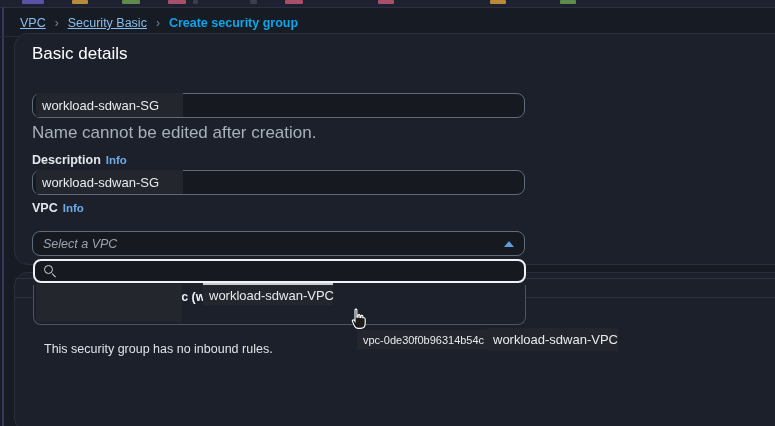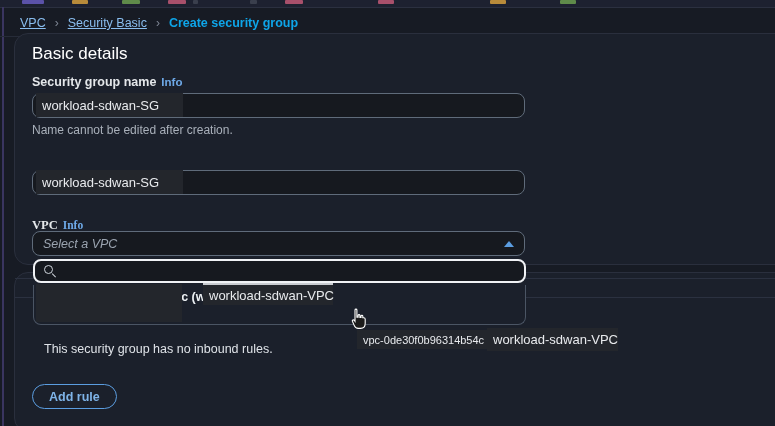--- a/index.html
+++ b/index.html
@@ -81,21 +81,21 @@
     border: 1px solid #5f6b7a;
     border-radius: 8px;
     display: flex; align-items: center;
     padding: 0 10px;
     font-size: 12.5px; color: #d5d9de;
   }
   .input .placeholder { font-style: italic; color: #9aa3af; text-align: center; }
 
   .hint {
     position: absolute; left: 32px;
-    font-size: 12px; color: #a9b0ba;
+    font-size: 17px; color: #a9b0ba;
   }
 
   
   .caret {
     position: absolute; right: 10px; top: 50%;
     transform: translateY(-50%);
     width: 0; height: 0;
     border-left: 5px solid transparent;
     border-right: 5px solid transparent;
     border-bottom: 6px solid #5b9de0;
@@ -204,49 +204,46 @@
     <span class="bc-link">Security Basic</span>
     <span class="bc-sep">›</span>
     <span class="bc-current">Create security group</span>
   </div>
   <div class="bc-underline"></div>
 
   <div class="card" id="card-basic"></div>
 
   <div class="card-title">Basic details</div>
 
-  <div class="field-label" style="left:32px; top:75px;">
-    <span>Security group name</span><span class="info-link">Info</span>
-  </div>
   <div class="input" style="top:93px;">
     <span>workload-sdwan-SG</span>
   </div>
   <div class="hint" style="top:123px;">Name cannot be edited after creation.</div>
 
+  <div class="field-label" style="left:32px; top:153px;">
+    <span>Description</span><span class="info-link">Info</span>
+  </div>
   <div class="input" style="top:170px;">
     <span>workload-sdwan-SG</span>
   </div>
 
-  <div class="field-label" style="left:32px; top:218px;font-family:Liberation Serif, serif;">
+  <div class="field-label" style="left:32px; top:201px;">
     <span>VPC</span><span class="info-link">Info</span>
   </div>
   <div class="input" style="top:231px;">
     <span class="placeholder">Select a VPC</span>
     <span class="caret"></span>
   </div>
 
   <div class="card" id="card-inbound"></div>
   <div class="hrule" style="left:15px; top:297px; width:760px;"></div>
   <div class="hrule" style="left:15px; top:278px; width:760px;"></div>
 
   <div class="body-text" style="left:44px; top:342px;">This security group has no inbound rules.</div>
 
-  <div class="btn-outline">
-    <span>Add rule</span>
-  </div>
 
   <div class="dd-search">
     <span class="mag">
       <span class="ring"></span>
         <span class="handle"></span>
     </span>
   </div>
   <div class="dd-panel"></div>
   <div class="dd-option">vpc-0de30f0b96314b54c (workload-sdwan-VPC)</div>
 

